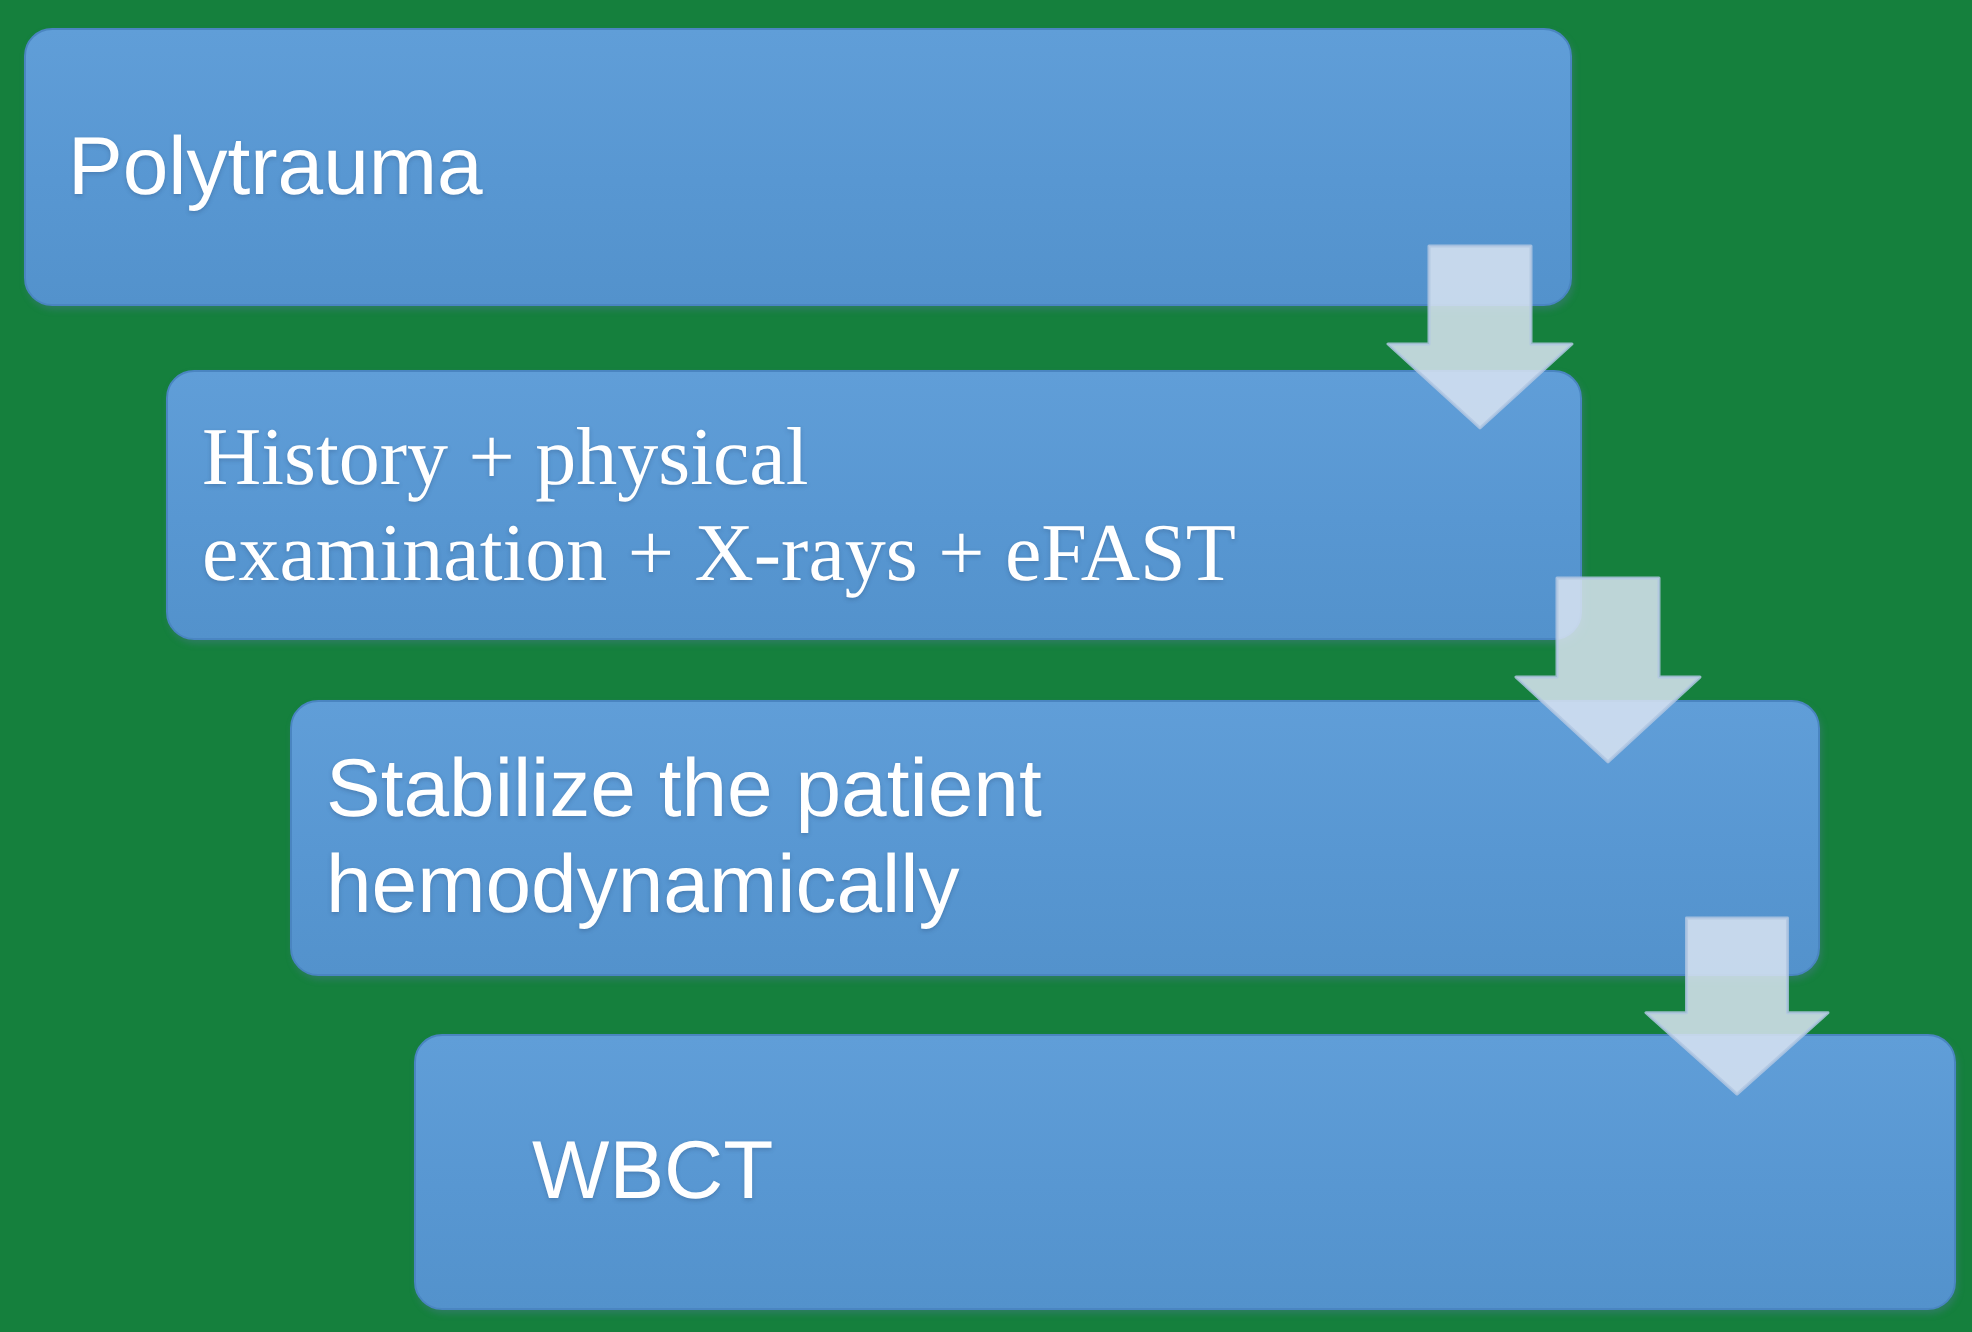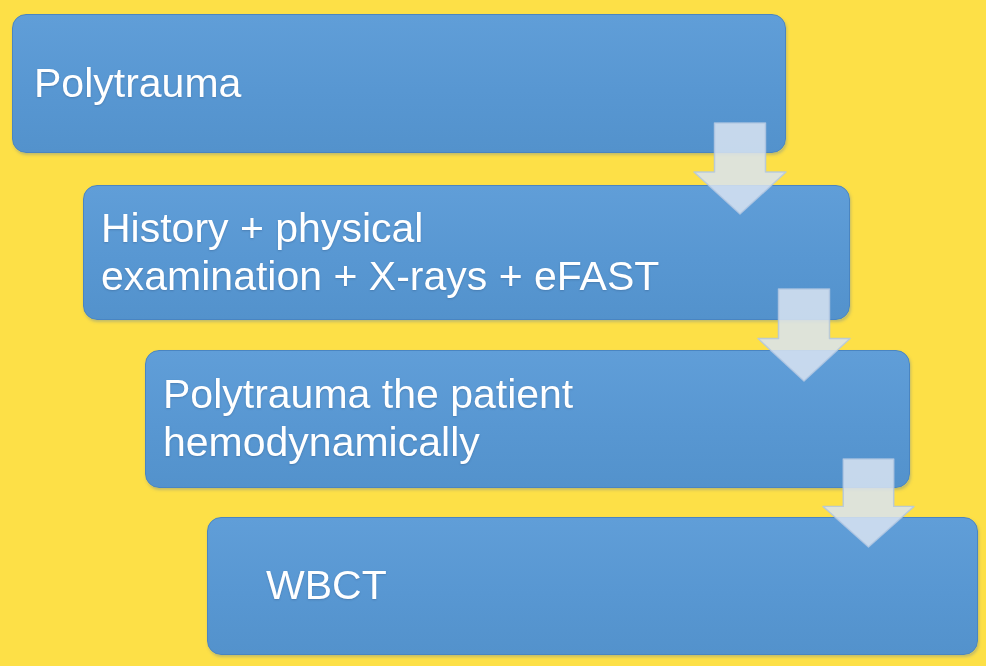--- a/index.html
+++ b/index.html
@@ -4,21 +4,21 @@
 <style>
   html, body {
     margin: 0;
     padding: 0;
     background: #ffffff;
   }
   .canvas {
     position: relative;
     width: 986px;
     height: 666px;
-    background: #fde047;
+    background: #15803d;
     overflow: hidden;
     font-family: "Liberation Sans", "DejaVu Sans", sans-serif;
   }
   .step-box {
     position: absolute;
     box-sizing: border-box;
     background: linear-gradient(180deg, #609ed8 0%, #5897d2 55%, #5392cc 100%);
     border: 1.5px solid #4a85c1;
     border-radius: 14px;
     box-shadow: 1px 2px 3px rgba(90, 120, 160, 0.35);
@@ -29,21 +29,21 @@
   .step-label {
     padding-left: 17px;
     padding-right: 10px;
     font-size: 41px;
     line-height: 1.17;
     white-space: pre-line;
     letter-spacing: 0px;
     text-shadow: 0 1px 2px rgba(40, 70, 110, 0.30);
   }
   #step-1 { left: 12px;  top: 14px;  width: 774px; height: 139px; }
-  #step-2 { left: 83px;  top: 185px; width: 767px; height: 135px; }
+  #step-2 { left: 83px;  top: 185px; width: 708px; height: 135px; font-family: Liberation Serif, serif; }
   #step-3 { left: 145px; top: 350px; width: 765px; height: 138px; }
   #step-4 { left: 207px; top: 517px; width: 771px; height: 138px; padding-left: 41px; }
   #step-1 .step-label { padding-left: 21px; }
 
   .down-arrow {
     position: absolute;
     display: block;
   }
   #arrow-1 { left: 693px; top: 122px; width: 94px; height: 93px; }
   #arrow-2 { left: 757px; top: 288px; width: 94px; height: 94px; }
@@ -64,21 +64,21 @@
   <div class="step-box" id="step-1">
     <div class="step-label">Polytrauma</div>
   </div>
 
   <div class="step-box" id="step-2">
     <div class="step-label">History + physical
 examination + X-rays + eFAST</div>
   </div>
 
   <div class="step-box" id="step-3">
-    <div class="step-label">Polytrauma the patient
+    <div class="step-label">Stabilize the patient
 hemodynamically</div>
   </div>
 
   <div class="step-box" id="step-4">
     <div class="step-label">WBCT</div>
   </div>
 
   <span class="down-arrow" id="arrow-1">
     <svg viewBox="0 0 94 93" preserveAspectRatio="none" aria-hidden="true">
       <polygon points="21.5,1 72.5,1 72.5,50 93,50 47,92 1,50 21.5,50"></polygon>

